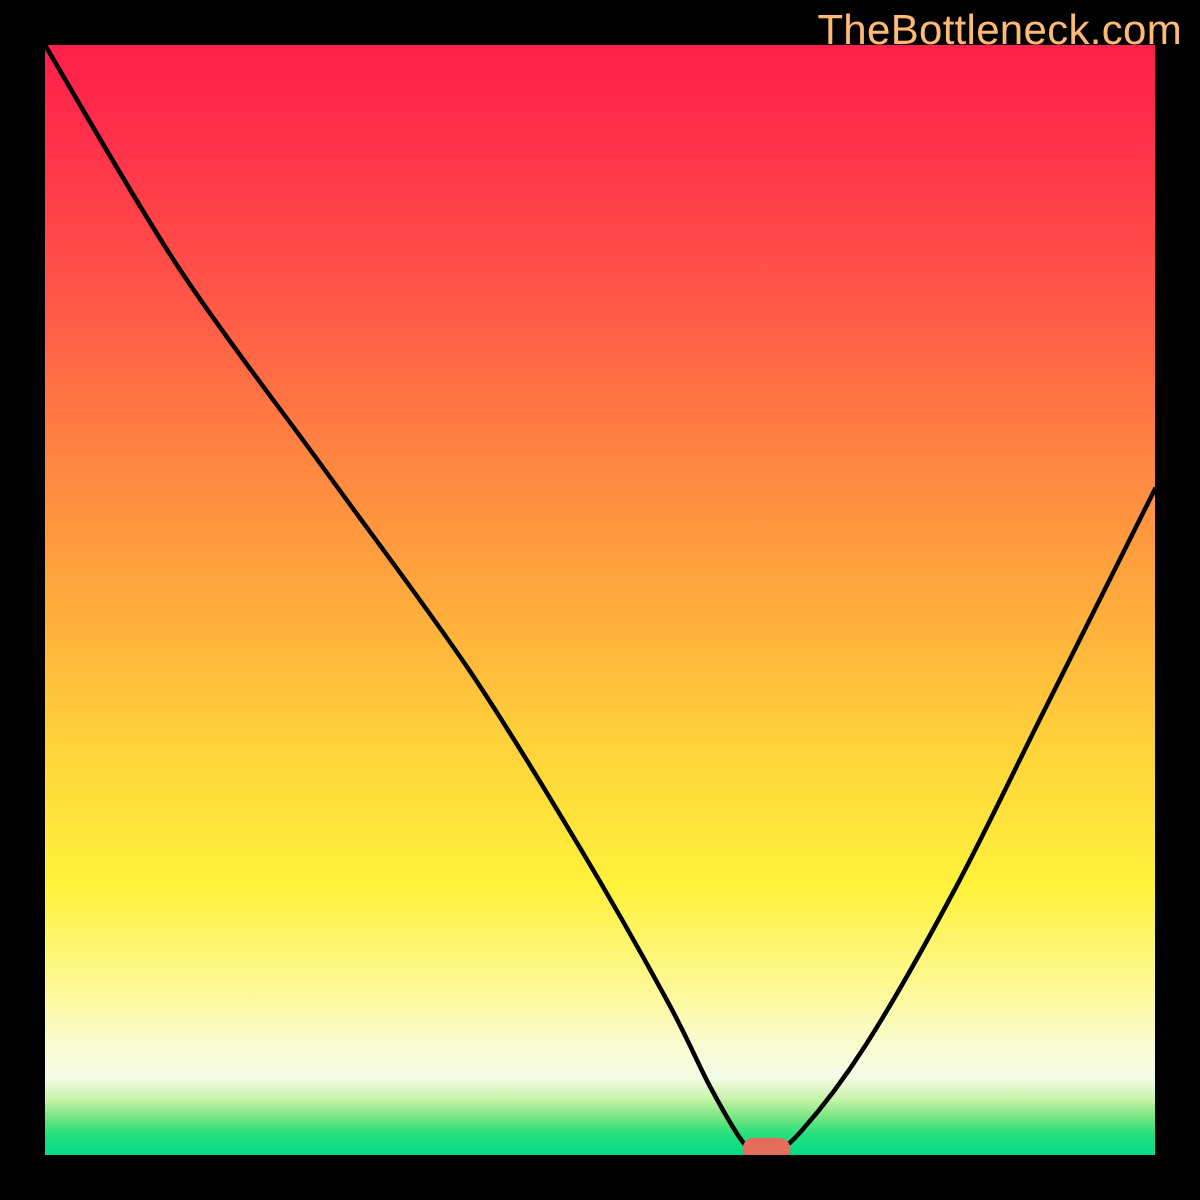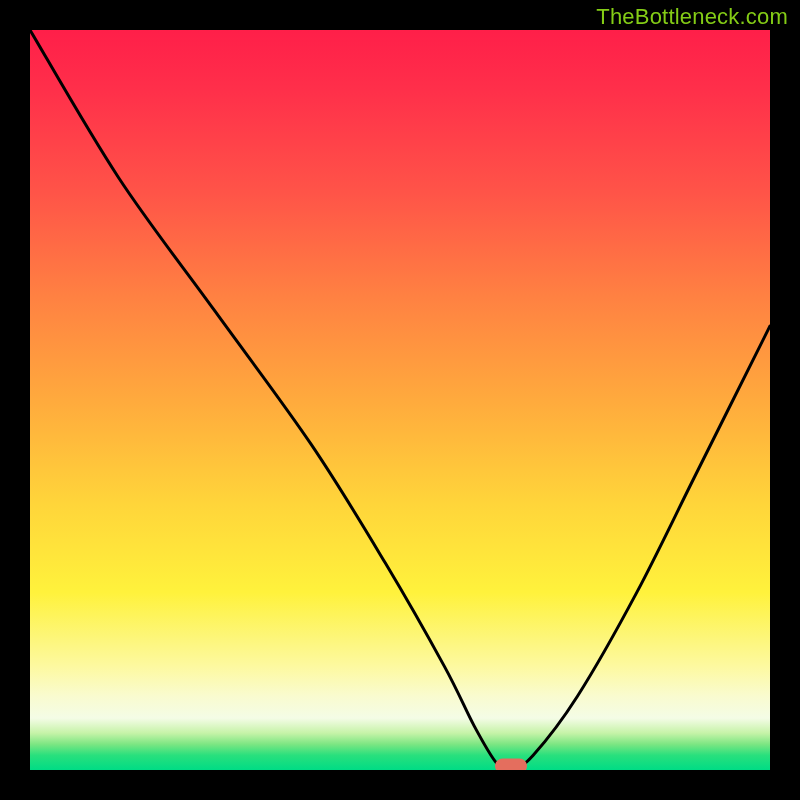--- a/index.html
+++ b/index.html
@@ -13,22 +13,22 @@
   }
   .chart-wrap {
     position: relative;
     width: 800px;
     height: 800px;
   }
   .attribution {
     position: absolute;
     top: 4px;
     right: 12px;
-    color: #84cc16;
-    font-size: 22px;
+    color: #fdba74;
+    font-size: 28px;
     font-weight: 400;
     letter-spacing: 0.2px;
     z-index: 5;
   }
   .plot-area {
     position: absolute;
     left: 30px;
     top: 30px;
     width: 740px;
     height: 740px;

